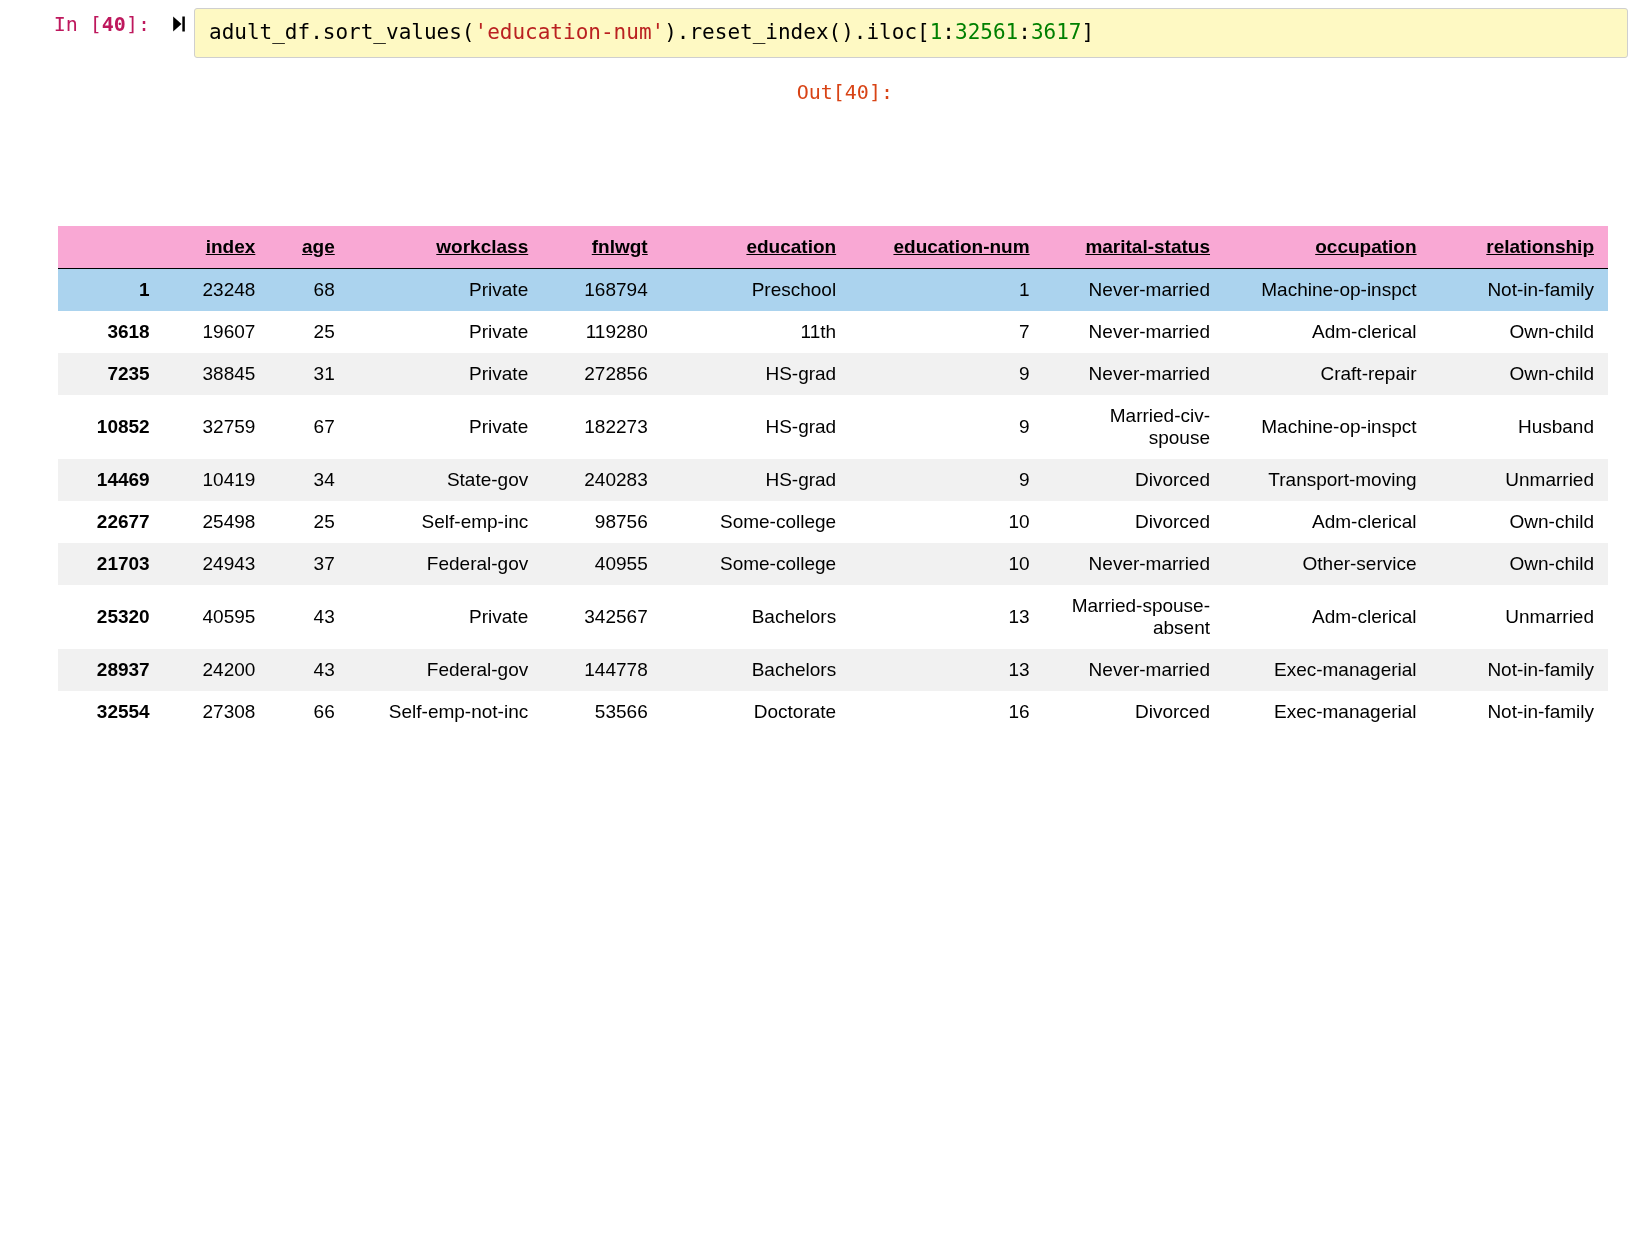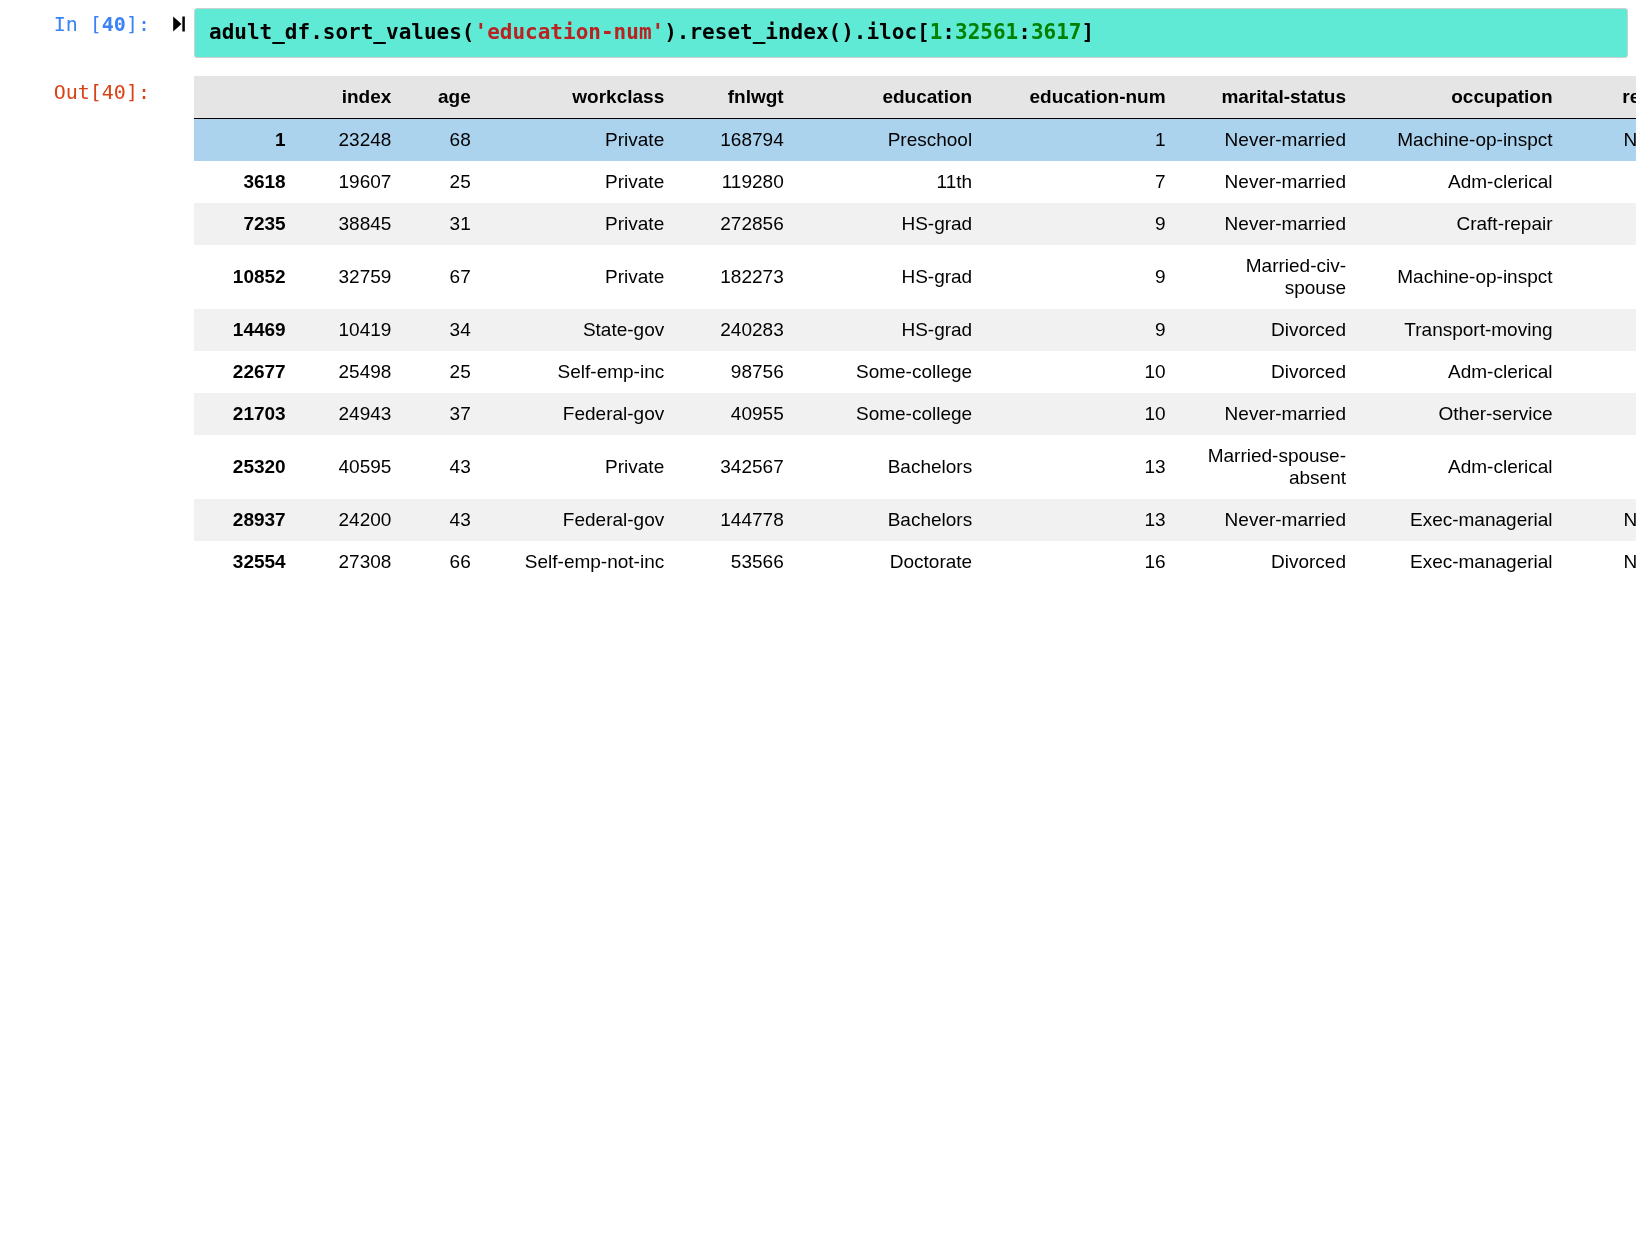--- a/index.html
+++ b/index.html
@@ -18,54 +18,54 @@
   }
   .prompt-col {
     width: 150px;
     flex: 0 0 150px;
     text-align: right;
     padding-right: 14px;
     font-family: "Menlo", "Consolas", "DejaVu Sans Mono", monospace;
     font-size: 20px;
     line-height: 1.6;
   }
-  .in-prompt  { color: #3b82f6; }
+  .in-prompt  { color: #be185d; }
   .in-prompt .num { font-weight: bold; }
   .out-prompt { color: #D84315; }
   .run-icon-col {
     width: 30px;
     flex: 0 0 30px;
     display: flex;
     align-items: flex-start;
     justify-content: center;
     padding-top: 6px;
   }
   .run-icon-col svg { width: 20px; height: 20px; fill: #000; }
   .code-input {
     flex: 1;
-    background: #5eead4;
+    background: #fef9c3;
     border: 1px solid #cfcfcf;
     border-radius: 3px;
     padding: 8px 14px;
     font-family: "Menlo", "Consolas", "DejaVu Sans Mono", monospace;
     font-size: 21px;
     line-height: 1.5;
     white-space: pre;
     overflow-x: auto;
     margin-right: 22px;
-    font-weight: bold;
   }
   .tok-plain  { color: #000; }
   .tok-str    { color: #BA2121; }
   .tok-num    { color: #008000; }
 
   .out-row {
     display: flex;
-    align-items: flex-start;
+    align-items: center;
     padding-top: 18px;
+    flex-direction: column;
   }
   .out-area {
     flex: 1;
     margin-left: 30px; 
     margin-right: 14px;
     overflow-x: auto;
   }
 
   table.dataframe {
     border-collapse: collapse;
@@ -77,21 +77,22 @@
     padding: 10px 14px;
     text-align: right;
     vertical-align: middle;
     border: none;
     white-space: normal;
   }
   table.dataframe thead th {
     font-weight: 700;
     border-bottom: 1.5px solid #000;
     vertical-align: bottom;
-    background: #e5e5e5;
+    background: #f9a8d4;
+    text-decoration: underline;
   }
   
   table.dataframe thead th.blank {
     border-bottom: 1.5px solid #000;
   }
   table.dataframe tbody th {
     font-weight: 700;
     background: inherit;
   }
   table.dataframe tbody tr:nth-child(odd)  { background: #f1f1f1; }

